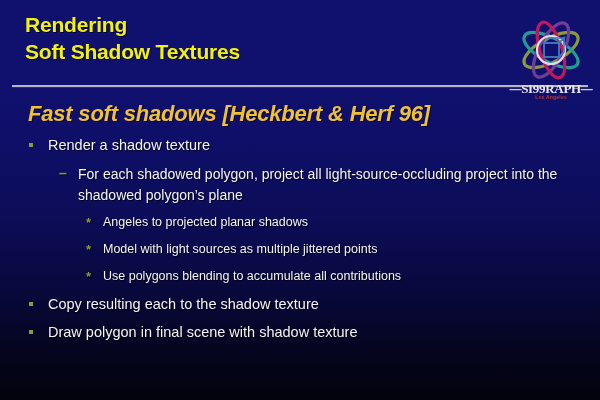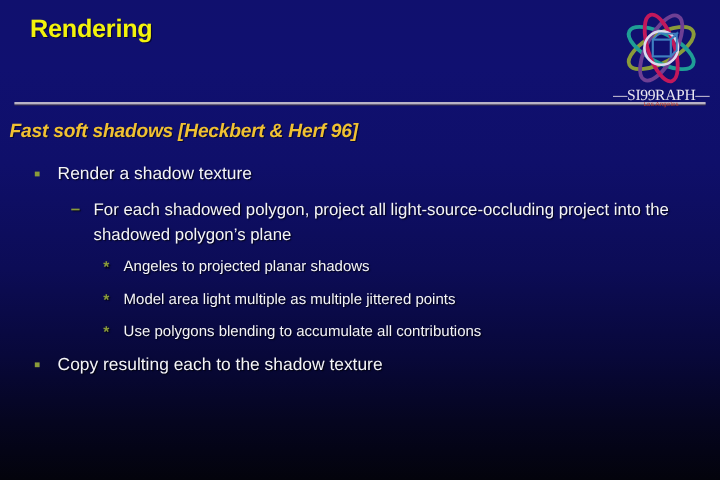--- a/index.html
+++ b/index.html
@@ -45,23 +45,24 @@
     width: 576px;
     height: 2px;
     background: #b9b3c6;
     box-shadow: 0 1px 0 rgba(60,50,70,0.8);
   }
 
   
   .logo {
     position: absolute;
     left: 504px;
-    top: 5px;
+    top: 15px;
     width: 94px;
     height: 92px;
+    font-weight: bold;
   }
   .logo-mark {
     position: absolute;
     left: 0; top: 0;
     width: 94px; height: 70px;
   }
   .logo-word {
     position: absolute;
     left: 0;
     top: 66px;
@@ -86,24 +87,24 @@
     text-align: center;
     font-size: 5px;
     color: #c0392b;
     letter-spacing: 0.2px;
     white-space: nowrap;
   }
 
   
   .subtitle {
     position: absolute;
-    left: 8px;
+    left: 28px;
     top: 101px;
     color: #f0c132;
-    font-size: 16px;
+    font-size: 22px;
     font-weight: bold;
     font-style: italic;
     letter-spacing: -0.2px;
     white-space: nowrap;
     text-shadow: 1px 1px 0 rgba(0,0,0,0.5);
   }
 
   
   .body { position: absolute; left: 0; top: 136px; width: 600px; }
   .row {
@@ -141,20 +142,21 @@
 
   .gap-before { margin-top: 3px; }
 </style>
 </head>
 <body>
 
 <div class="slide">
 
   <div class="title">
     <span class="title-line">Rendering</span>
+    <span class="title-line">Soft Shadow Textures</span>
   </div>
 
   <div class="divider"></div>
 
   <div class="logo">
     <svg class="logo-mark" viewBox="0 0 94 70">
       <g fill="none" stroke-width="3.2">
         <ellipse cx="47" cy="35" rx="30" ry="12" transform="rotate(-28 47 35)" stroke="#8a9b3a"></ellipse>
         <ellipse cx="47" cy="35" rx="30" ry="12" transform="rotate(28 47 35)" stroke="#1f9e96"></ellipse>
         <ellipse cx="47" cy="35" rx="30" ry="12" transform="rotate(-62 47 35)" stroke="#6e3f94"></ellipse>
@@ -185,28 +187,32 @@
       <span class="txt">For each shadowed polygon, project all light-source-occluding project into the shadowed polygon’s plane</span>
     </div>
 
     <div class="row lvl3 gap-before">
       <span class="marker">*</span>
       <span class="txt">Angeles to projected planar shadows</span>
     </div>
 
     <div class="row lvl3">
       <span class="marker">*</span>
-      <span class="txt">Model area light multiple as multiple jittered points</span>
+      <span class="txt">Model with light sources as multiple jittered points</span>
     </div>
 
     <div class="row lvl3">
       <span class="marker">*</span>
       <span class="txt">Use polygons blending to accumulate all contributions</span>
     </div>
 
     <div class="row lvl1">
       <span class="marker"></span>
       <span class="txt">Copy resulting each to the shadow texture</span>
     </div>
 
+    <div class="row lvl1">
+      <span class="marker"></span>
+      <span class="txt">Draw polygon in final scene with shadow texture</span>
+    </div>
 
   </div>
 </div>
 
 </body></html>

